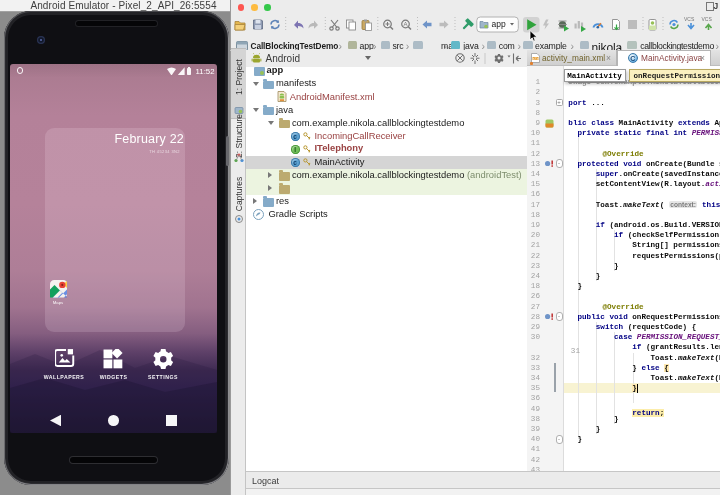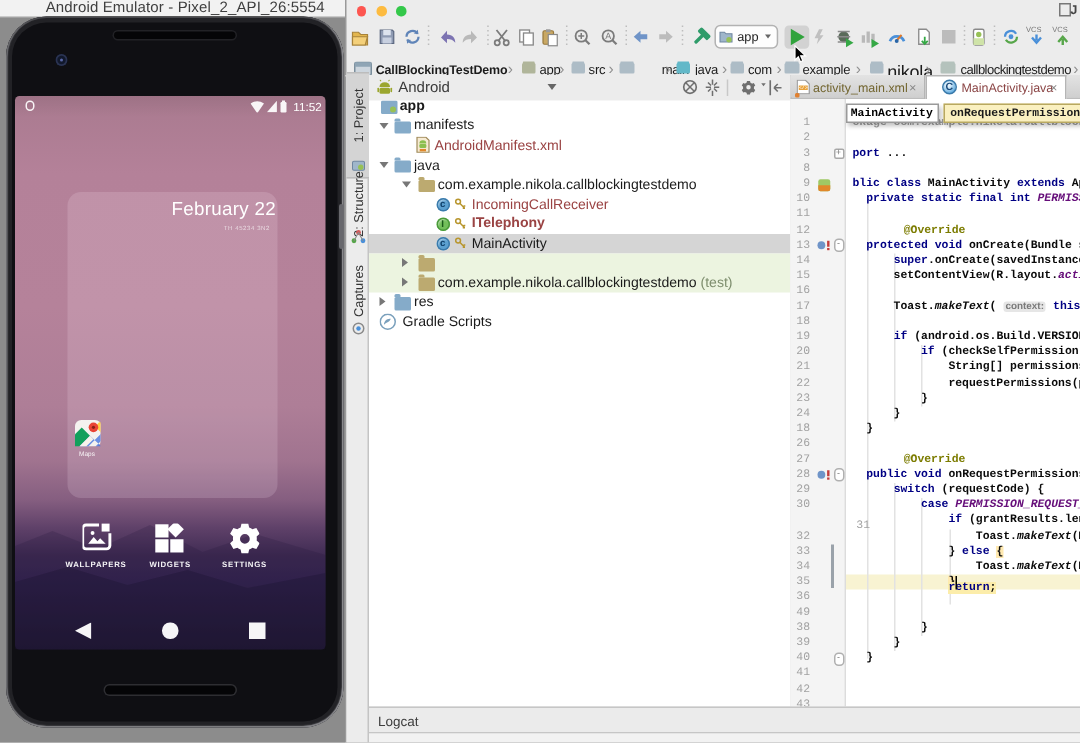--- a/index.html
+++ b/index.html
@@ -315,23 +315,23 @@
       </svg>
       <div class="trow red" style="left:314.5px;top:142px;font-weight:bold;">ITelephony</div>
       <div class="ci" style="left:290.6px;top:157.8px;background:#5ba0d0;box-shadow:inset 0 0 0 1px #3a7aaa, inset 1px 1.5px 1.5px rgba(255,255,255,0.55);color:#10406a;">c</div>
       <svg class="a" style="left:303.0px;top:158.3px" width="8" height="8" viewBox="0 0 8 8">
         <circle cx="2.4" cy="2.4" r="1.6" fill="none" stroke="#b8962e" stroke-width="1"></circle>
         <path d="M3.5 3.5 L6.8 6.8 M5.5 6.8 h1.5 M6 5.4 h1.2" stroke="#b8962e" stroke-width="1" fill="none"></path>
       </svg>
       <div class="trow " style="left:314.5px;top:156.0px;">MainActivity</div>
       <div class="arw" style="left:268.4px;top:172.0px;border-top:3.4px solid transparent;border-bottom:3.4px solid transparent;border-left:4.4px solid #777;"></div>
       <div class="fo" style="left:279.0px;top:172.2px;width:11px;height:8.5px;background:#bcaa70;"></div>
+      <div class="trow " style="left:291.9px;top:169.1px;">com.example.nikola.callblockingtestdemo<span style="color:#7e8e6e"> (androidTest)</span></div>
       <div class="arw" style="left:268.4px;top:185.1px;border-top:3.4px solid transparent;border-bottom:3.4px solid transparent;border-left:4.4px solid #777;"></div>
       <div class="fo" style="left:279.0px;top:185.2px;width:11px;height:8.5px;background:#bcaa70;"></div>
-      <div class="trow " style="left:291.9px;top:182.2px;">com.example.nikola.callblockingtestdemo<span style="color:#7e8e6e"> (test)</span></div>
       <div class="arw" style="left:252.5px;top:198.2px;border-top:3.4px solid transparent;border-bottom:3.4px solid transparent;border-left:4.4px solid #777;"></div>
       <div class="fo" style="left:263.0px;top:198.3px;width:11px;height:8.5px;background:#85abc9;"></div>
       <div class="trow " style="left:276.0px;top:195.3px;">res</div>
       <svg class="a" style="left:253px;top:209.2px" width="11" height="11" viewBox="0 0 11 11">
         <circle cx="5.5" cy="5.5" r="5" fill="none" stroke="#7aa0bc" stroke-width="1"></circle>
         <path d="M3 7.5 c0-2.5 2-4.5 4.5-4 c-0.5 1.5-1.5 2-2.5 2.5 c-0.8 0.4-1.5 0.8-2 1.5 z" fill="#7aa0bc"></path>
       </svg>
       <div class="trow " style="left:268.4px;top:208.4px;">Gradle Scripts</div>
     </div>
   </div>
@@ -436,21 +436,21 @@
     <div class="cl" style="top:215.20px;">  }</div>
     <div class="cl" style="top:235.60px;">  <span class="an">@Override</span></div>
     <div class="cl" style="top:245.80px;">  <span class="k">public void</span> onRequestPermissionsResult( r</div>
     <div class="cl" style="top:256.00px;">      <span class="k">switch</span> (requestCode) {</div>
     <div class="cl" style="top:266.20px;">          <span class="k">case</span> <span class="cn">PERMISSION_REQUEST_CODE</span>: {</div>
     <div class="cl" style="top:276.40px;">              <span class="k">if</span> (grantResults.length &gt;  &amp;</div>
     <div class="cl" style="top:286.60px;">                  Toast.<span class="it">makeText</span>(MainActivity.</div>
     <div class="cl" style="top:296.80px;">              } <span class="k">else</span> <span style="background:#ffe9b0">{</span></div>
     <div class="cl" style="top:307.00px;">                  Toast.<span class="it">makeText</span>(MainActivity.</div>
     <div class="cl" style="top:317.20px;">              <span style="background:#ffe9b0">}</span></div>
-    <div class="cl" style="top:321px;">              <span style="background:#fcedaa"><span class="k">return</span>;</span></div>
+    <div class="cl" style="top:342px;">              <span style="background:#fcedaa"><span class="k">return</span>;</span></div>
     <div class="cl" style="top:347.80px;">          }</div>
     <div class="cl" style="top:358.00px;">      }</div>
     <div class="cl" style="top:368.20px;">  }</div>
   </div>
 <div class="a" style="left:637.4px;top:383.5px;width:1px;height:9.6px;background:#000;"></div>
 <div class="a" style="left:563.5px;top:68.9px;width:62px;height:13.6px;background:#fff;border:1px solid #9a9a9a;box-sizing:border-box;box-shadow:1px 2px 3px rgba(0,0,0,0.25);font-family:'Liberation Mono',monospace;font-size:7.6px;line-height:12px;text-align:center;color:#000;font-weight:bold;">MainActivity</div>
 <div class="a" style="left:628.5px;top:68.9px;width:92px;height:13.6px;background:#faf0c0;border:1px solid #b8a860;box-sizing:border-box;box-shadow:1px 2px 3px rgba(0,0,0,0.25);font-family:'Liberation Mono',monospace;font-size:7.6px;line-height:12px;color:#1a1a1a;font-weight:bold;padding-left:4px;overflow:hidden;white-space:nowrap;">onRequestPermission</div>
 <div class="a" style="left:246px;top:471px;width:474px;height:18px;background:#ebebeb;border-top:1px solid #c6c6c6;border-bottom:1px solid #c6c6c6;box-sizing:border-box;"></div>
 <div class="a" style="left:252px;top:475.5px;font-size:9px;color:#3c3c3c;">Logcat</div>
 <div class="a" style="left:246px;top:489px;width:474px;height:6px;background:#f2f2f2;"></div>

